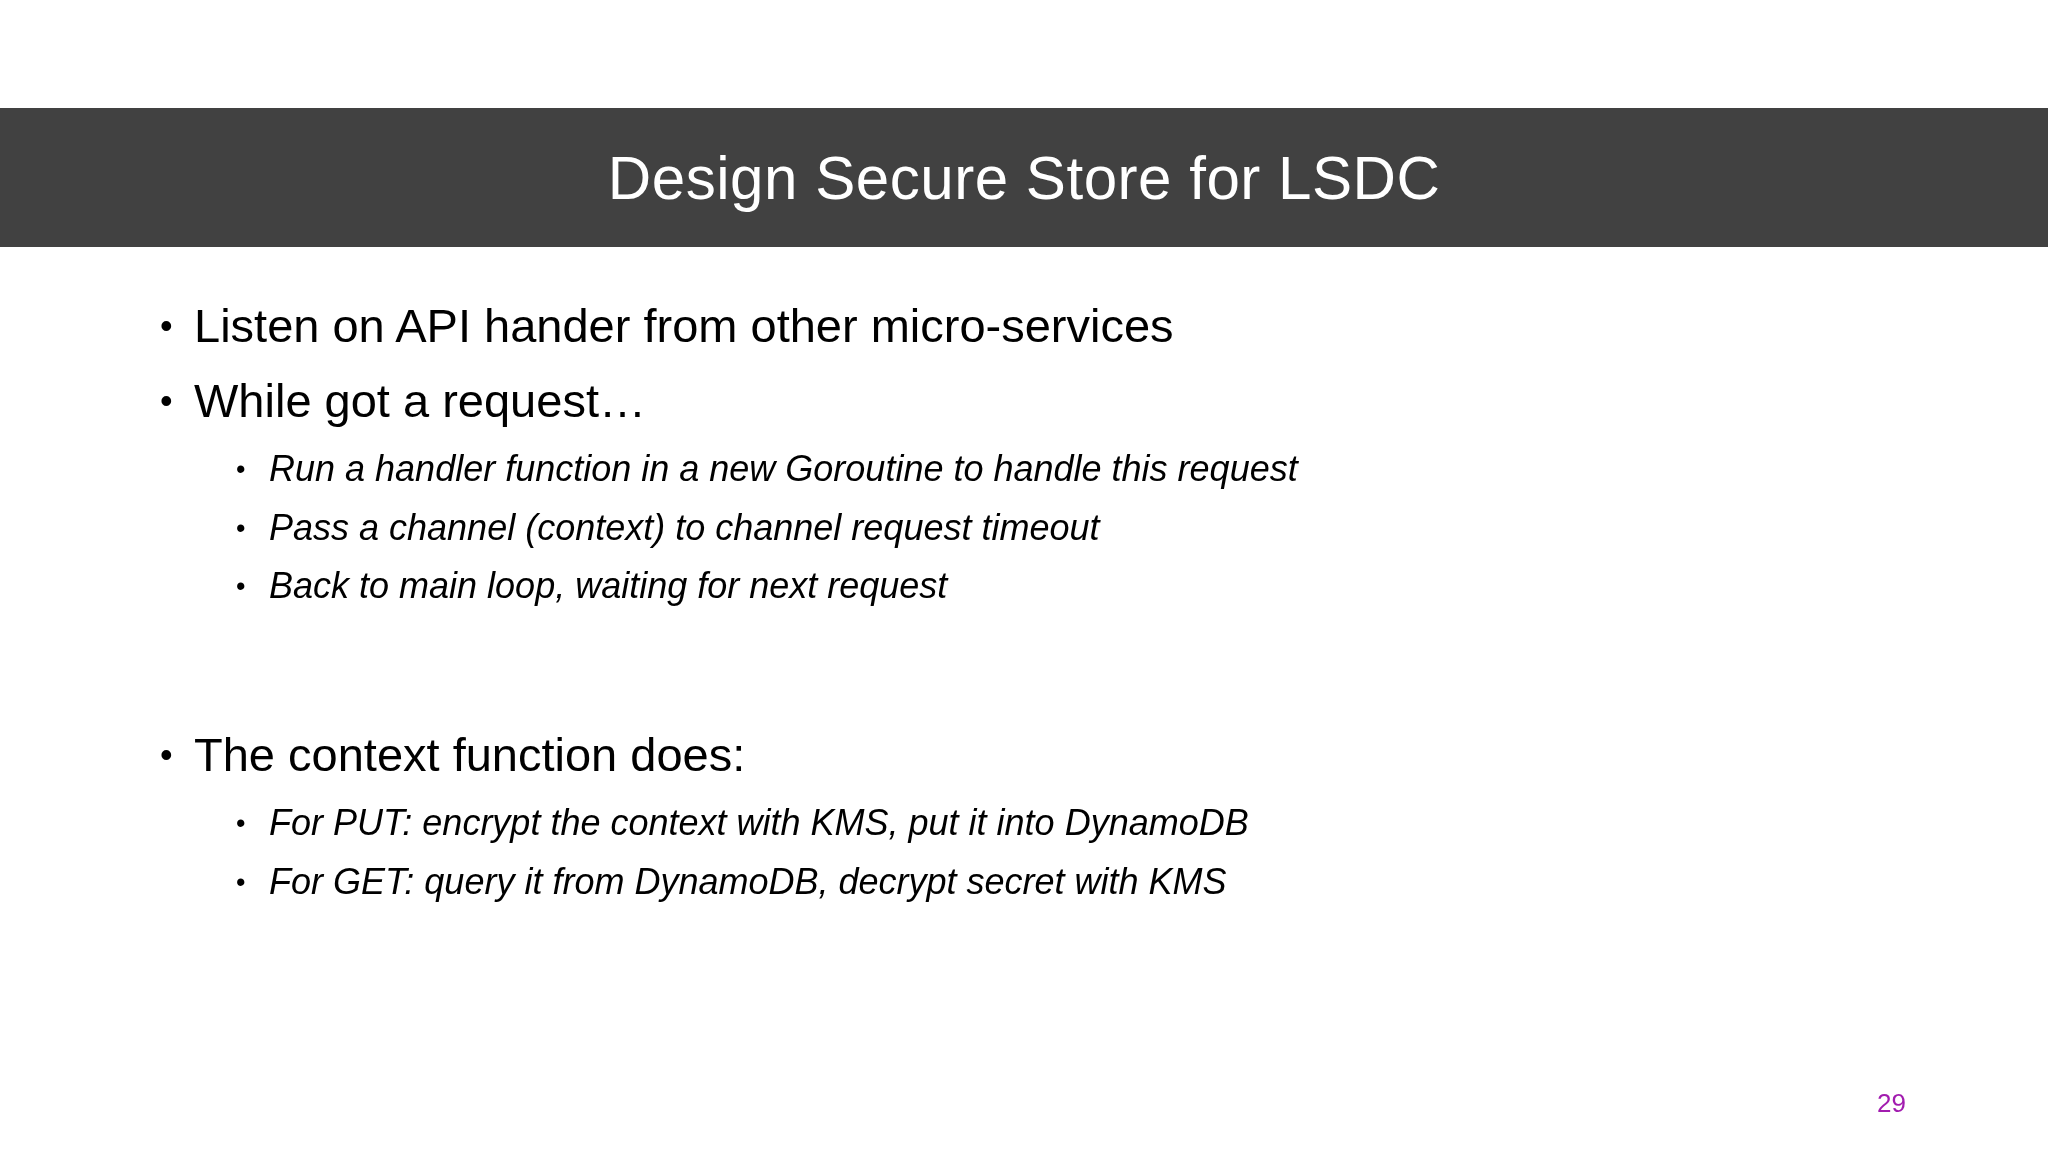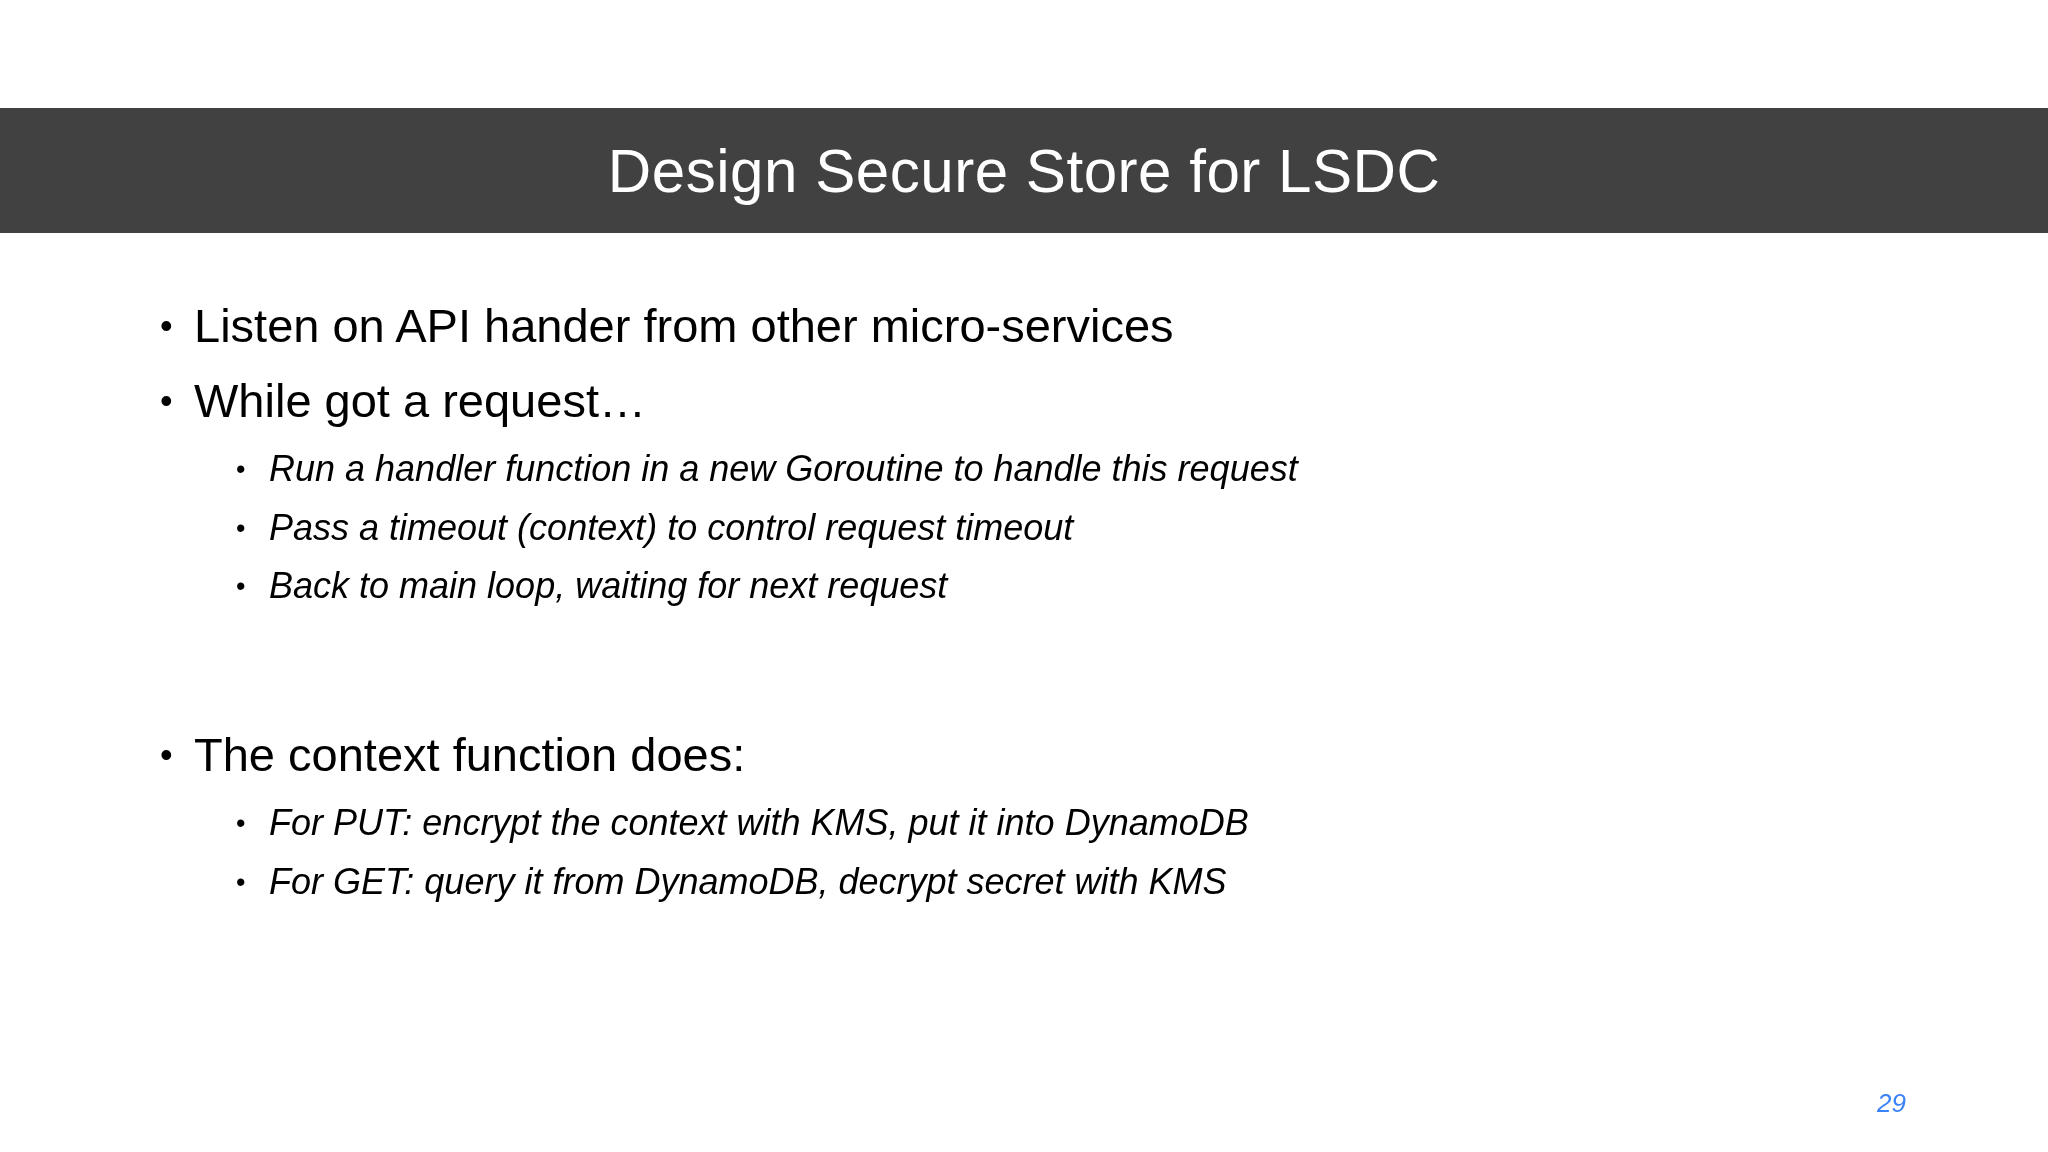--- a/index.html
+++ b/index.html
@@ -21,21 +21,21 @@
     inset: 0;
     background: #ffffff;
   }
 
   
   .title-band {
     position: absolute;
     left: 0;
     top: 108px;
     width: 2048px;
-    height: 125px;
+    height: 139px;
     background: #414141;
     display: flex;
     align-items: center;
     justify-content: center;
     box-sizing: border-box;
   }
   .title-text {
     color: #ffffff;
     font-family: "Liberation Sans", sans-serif;
     font-size: 62px;
@@ -108,26 +108,25 @@
 
   .sub-list {
     margin-top: 6px;
   }
 
   
   .page-number {
     position: absolute;
     right: 142px;
     top: 1090px;
-    color: #3b82f6;
+    color: #a21caf;
     font-family: "Liberation Sans", sans-serif;
     font-size: 26px;
     line-height: 1;
     text-align: right;
-    font-style: italic;
   }
 </style>
 </head>
 <body>
 
 <div class="slide">
 
   <div class="title-band">
     <div class="title-text">Design Secure Store for LSDC</div>
   </div>
@@ -146,21 +145,21 @@
         <span class="txt">While got a request…</span>
       </div>
 
       <div class="sub-list">
         <div class="bullet lvl2">
           <span class="dot">•</span>
           <span class="txt">Run a handler function in a new Goroutine to handle this request</span>
         </div>
         <div class="bullet lvl2">
           <span class="dot">•</span>
-          <span class="txt">Pass a timeout (context) to control request timeout</span>
+          <span class="txt">Pass a channel (context) to channel request timeout</span>
         </div>
         <div class="bullet lvl2">
           <span class="dot">•</span>
           <span class="txt">Back to main loop, waiting for next request</span>
         </div>
       </div>
 
     </div>
 
     <div class="group-gap"></div>

